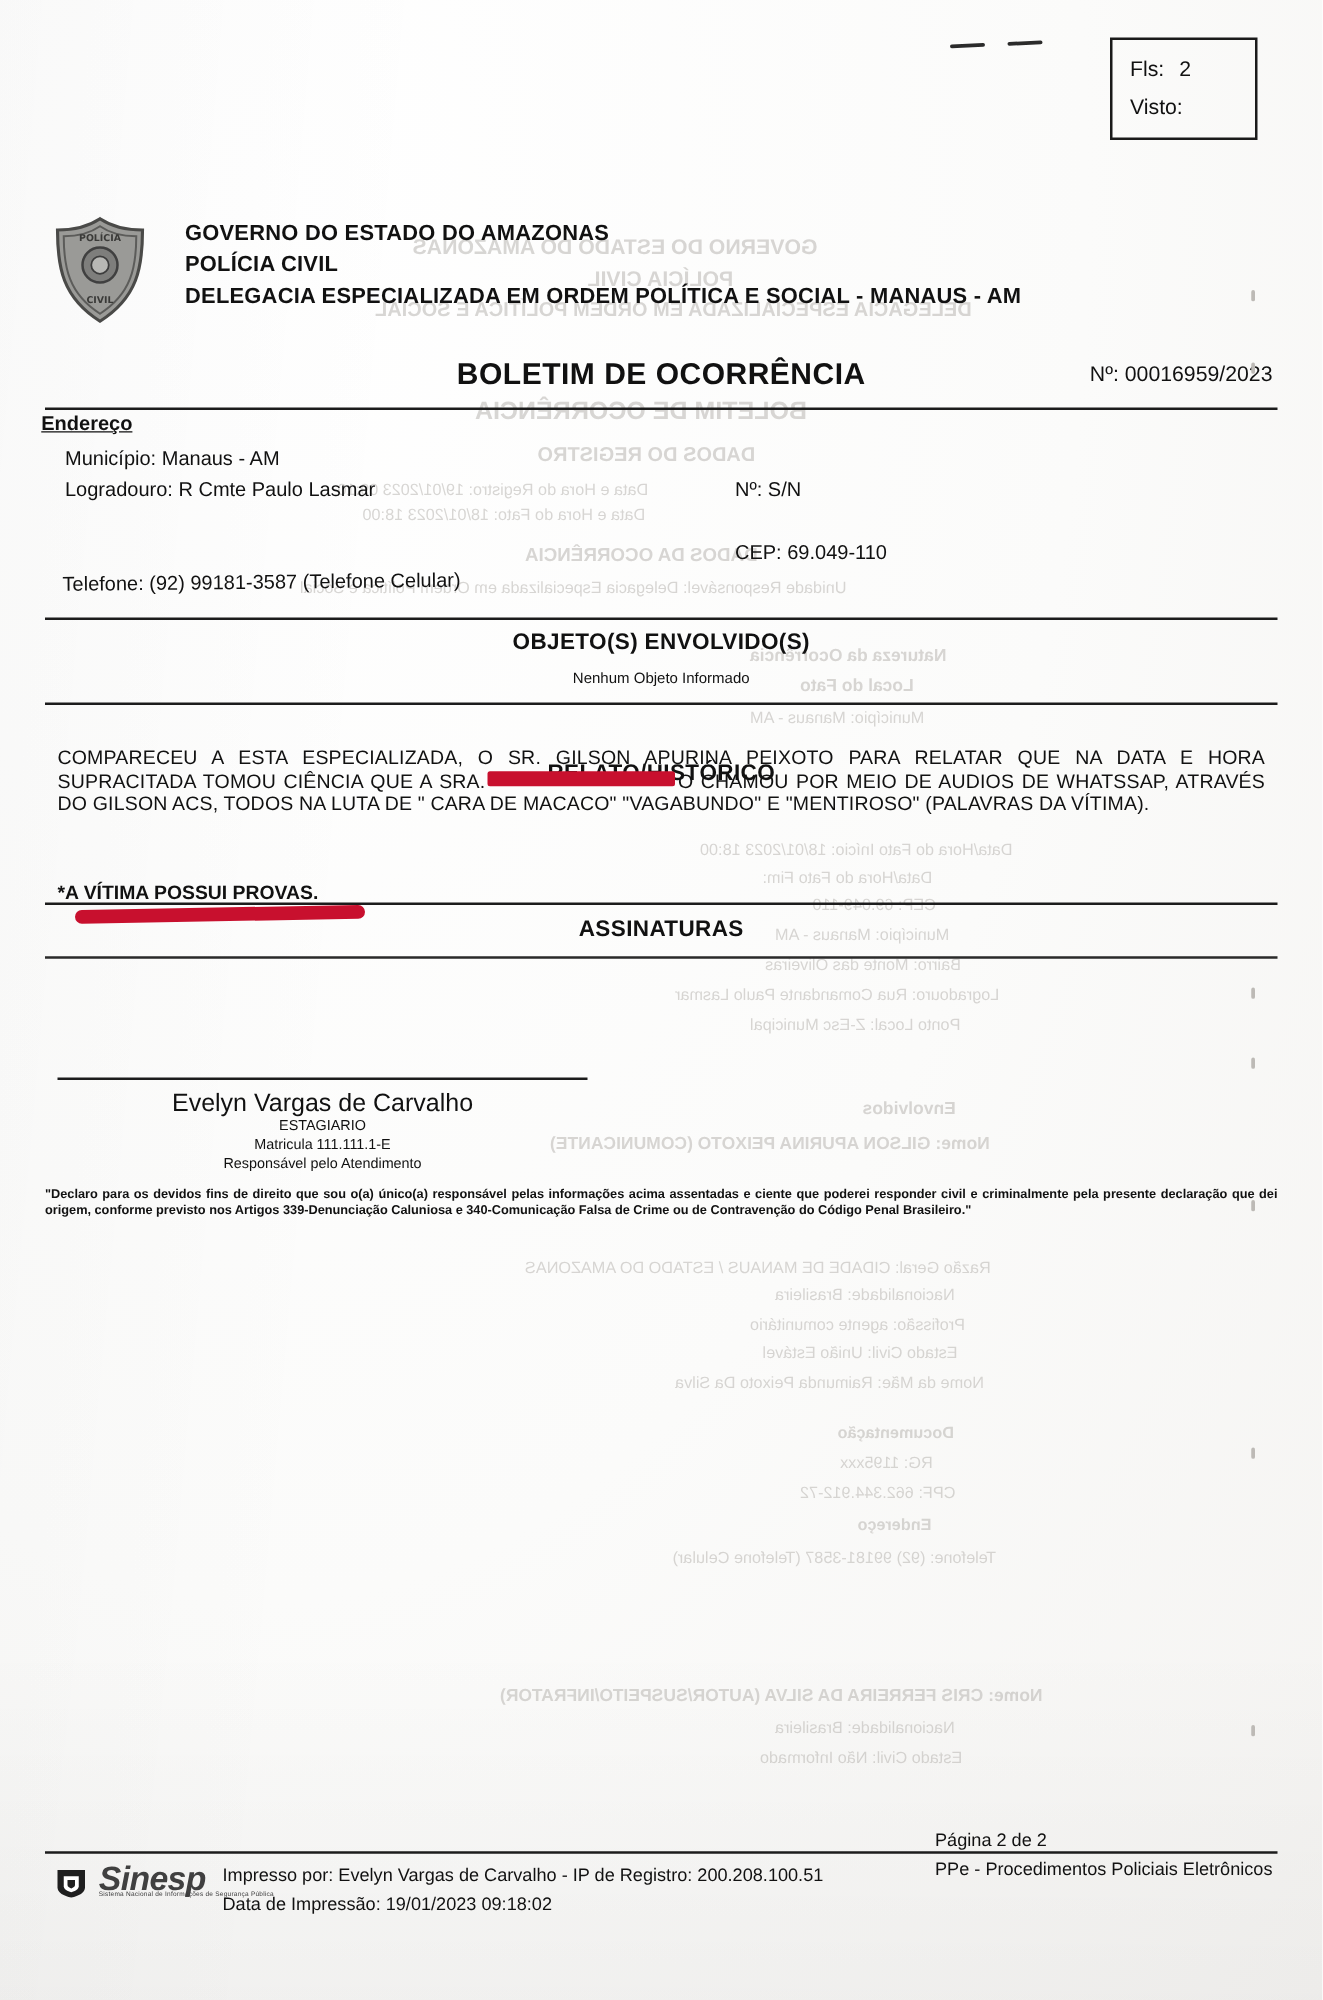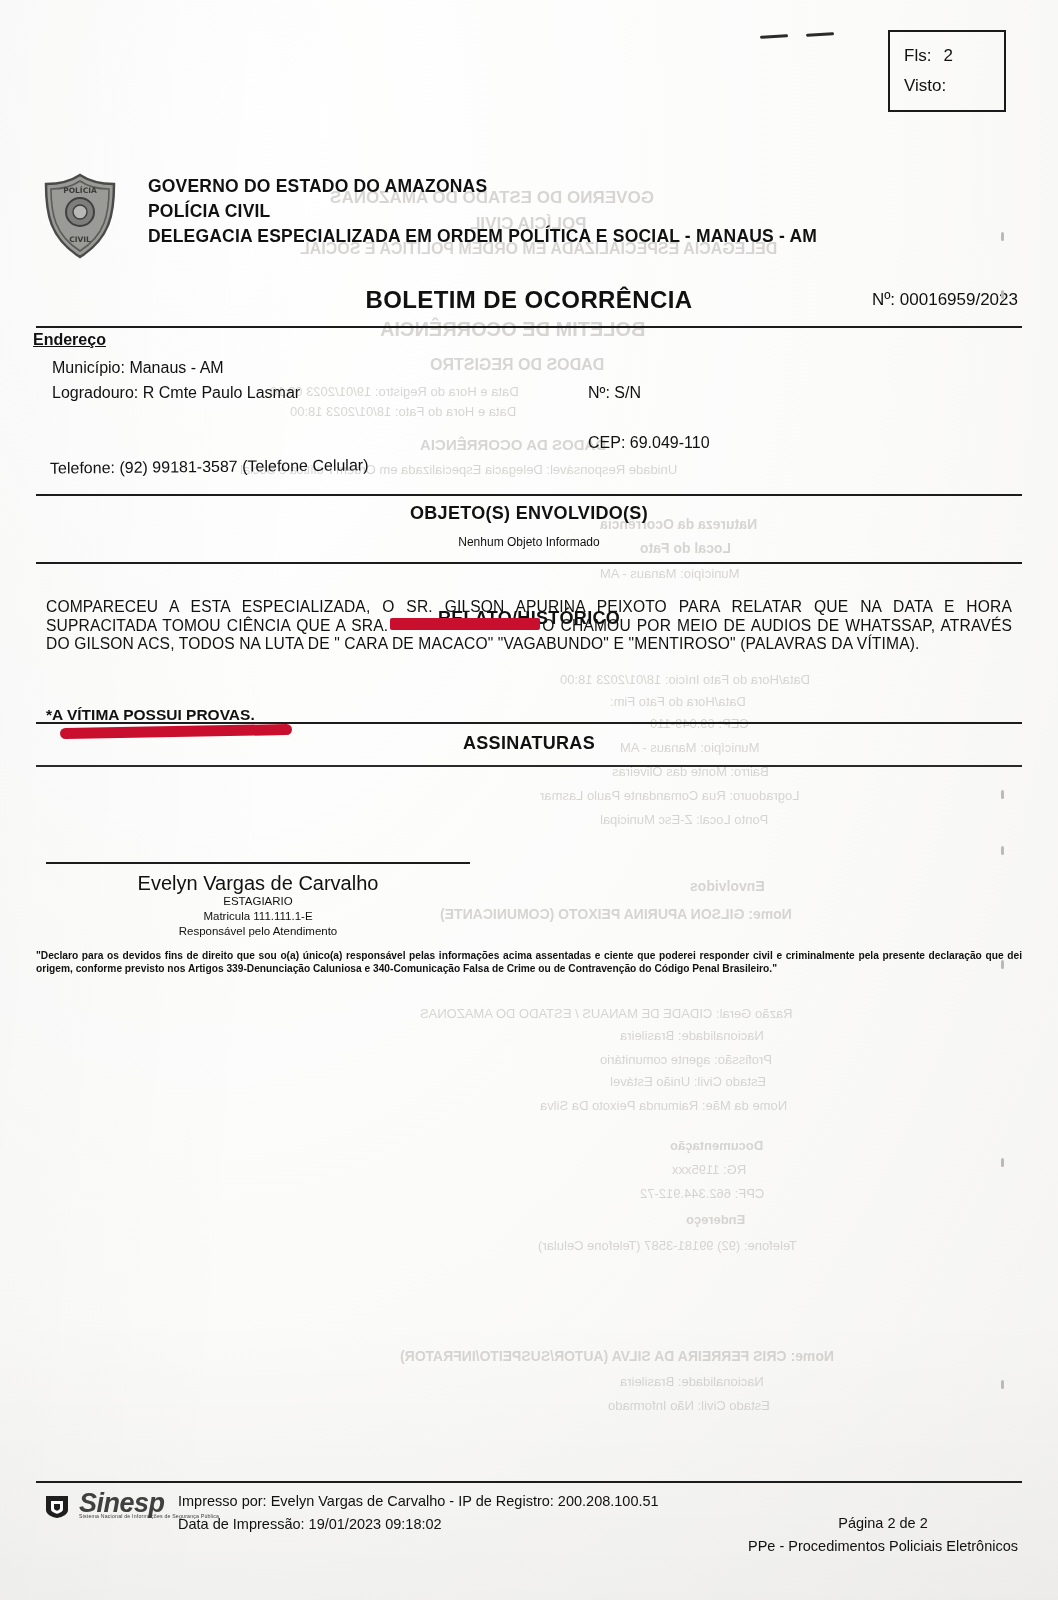--- a/index.html
+++ b/index.html
@@ -250,22 +250,22 @@
   .footer-mid {
     position: absolute;
     left: 178px;
     top: 1490px;
     font-size: 14.5px;
     line-height: 23px;
   }
   .footer-right {
     position: absolute;
     right: 40px;
-    top: 1512px;
-    text-align: center;
+    top: 1462px;
+    text-align: left;
     font-size: 14.5px;
     line-height: 23px;
   }
 
   
   .edge-mark {
     position: absolute;
     right: 54px;
     width: 3px;
     height: 9px;

